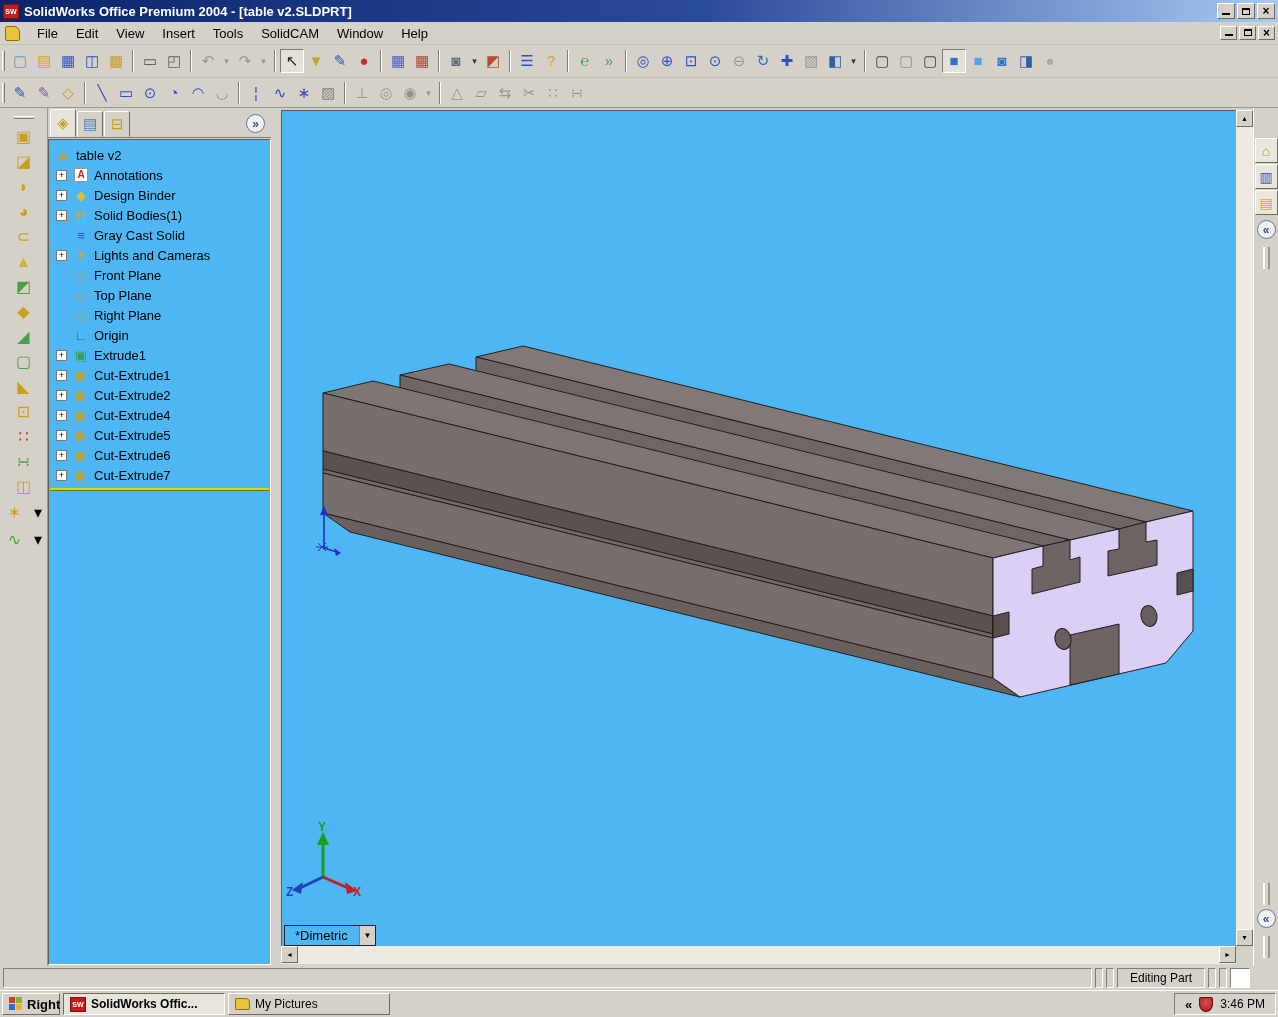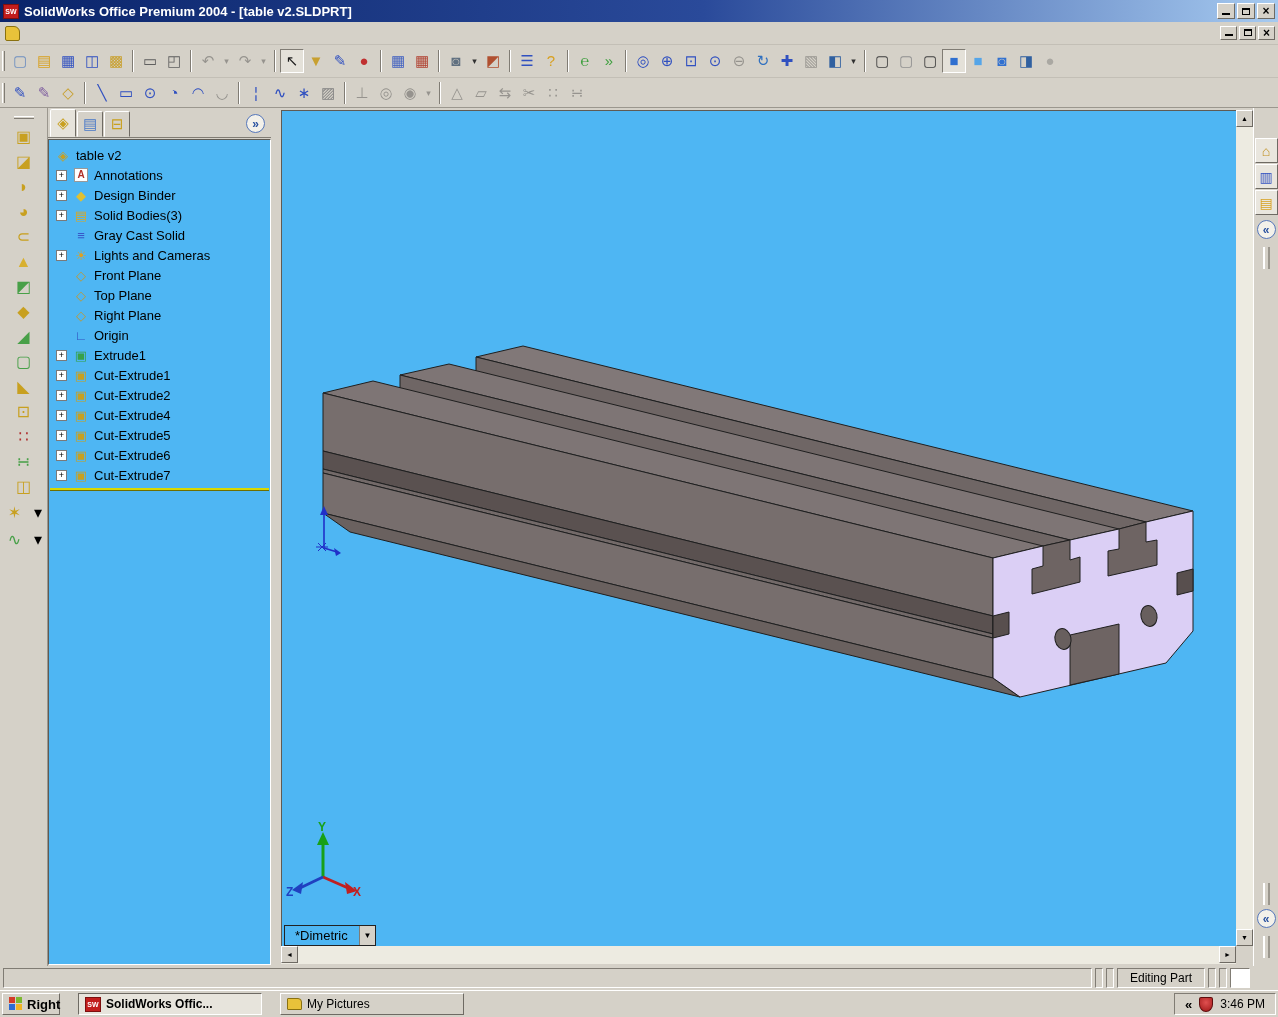--- a/index.html
+++ b/index.html
@@ -112,21 +112,21 @@
   .sp.box  { width:20px; background:#fff; }
 
   
   #taskbar { position:absolute; left:0; top:990px; width:1278px; height:27px; background:#d5d1c8;
     border-top:1px solid #fff; display:flex; align-items:center; padding:2px 2px; gap:3px; }
   .task-btn { height:22px; display:flex; align-items:center; gap:5px; padding:0 6px; font-size:12px;
     border:1px solid; border-color:#fff #6e6a63 #6e6a63 #fff; background:#d5d1c8; }
   #startbtn { font-weight:bold; font-size:13px; width:58px; }
   .flag { width:14px; height:14px; display:grid; grid-template-columns:6px 6px; grid-template-rows:6px 6px; gap:1px; }
   .flag i { display:block; }
-  .task { width:184px;margin-left:15px; }
+  .task { width:162px; }
   .task.active { border-color:#6e6a63 #fff #fff #6e6a63; background:#e7e4dc; font-weight:bold; }
   .task .sw-logo { flex:none; }
   .folder-ic { width:15px; height:12px; background:#e8c23a; border:1px solid #8a7110; border-radius:1px 4px 1px 1px; flex:none; }
   .task span.tlabel { overflow:hidden; white-space:nowrap; }
   #tray { margin-left:auto; height:22px; border:1px solid; border-color:#807c74 #fff #fff #807c74;
     display:flex; align-items:center; gap:7px; padding:0 10px; }
   .shield { width:14px; height:15px; background:radial-gradient(circle at 50% 35%, #e05050, #a01818);
     border:1px solid #5f0d0d; border-radius:2px 2px 50% 50%; }
   #clock { font-size:12px; }
 </style>
@@ -142,20 +142,30 @@
       </span>
     <span class="wbtn">
         <span class="rest"></span>
       </span>
     <span class="wbtn x">×</span>
   </span>
 </div>
 
 <div id="menubar">
   <span class="doc-icon"></span>
+  <span style="display:flex;">
+      <span class="menu-item">File</span>
+      <span class="menu-item">Edit</span>
+      <span class="menu-item">View</span>
+      <span class="menu-item">Insert</span>
+      <span class="menu-item">Tools</span>
+      <span class="menu-item">SolidCAM</span>
+      <span class="menu-item">Window</span>
+      <span class="menu-item">Help</span>
+    </span>
   <span class="win-btns">
     <span class="wbtn">
         <span class="bar"></span>
       </span>
     <span class="wbtn">
         <span class="rest"></span>
       </span>
     <span class="wbtn x">×</span>
   </span>
 </div>
@@ -279,21 +289,21 @@
           <span>Annotations</span>
         </div>
         <div class="tree-row tree-child">
           <span class="expander">+</span>
           <span class="t-icon" style="color: rgb(224, 192, 48);">◆</span>
           <span>Design Binder</span>
         </div>
         <div class="tree-row tree-child">
           <span class="expander">+</span>
           <span class="t-icon" style="color: rgb(216, 168, 40);">▤</span>
-          <span>Solid Bodies(3)</span>
+          <span>Solid Bodies(1)</span>
         </div>
         <div class="tree-row tree-child">
           <span class="exp-spacer"></span>
           <span class="t-icon" style="color: rgb(56, 88, 200);">≡</span>
           <span>Gray Cast Solid</span>
         </div>
         <div class="tree-row tree-child">
           <span class="expander">+</span>
           <span class="t-icon" style="color: rgb(224, 160, 32);">☀</span>
           <span>Lights and Cameras</span>

